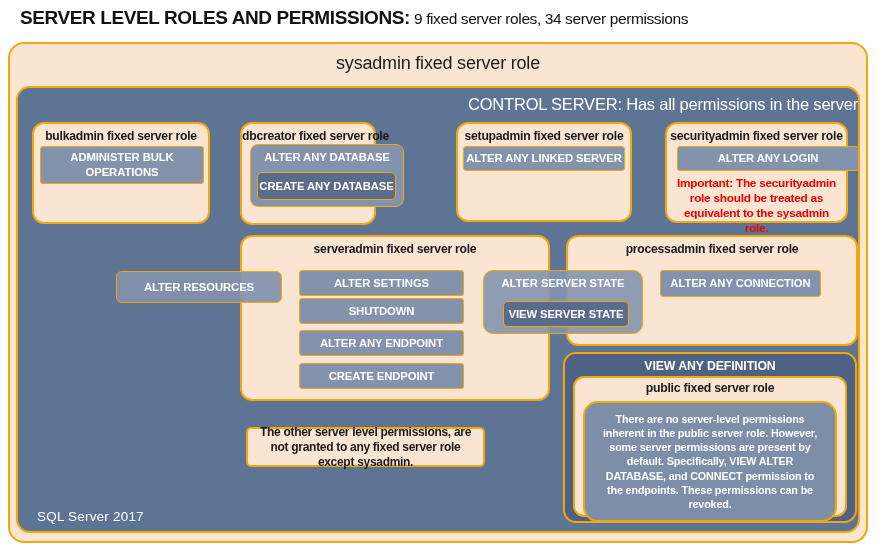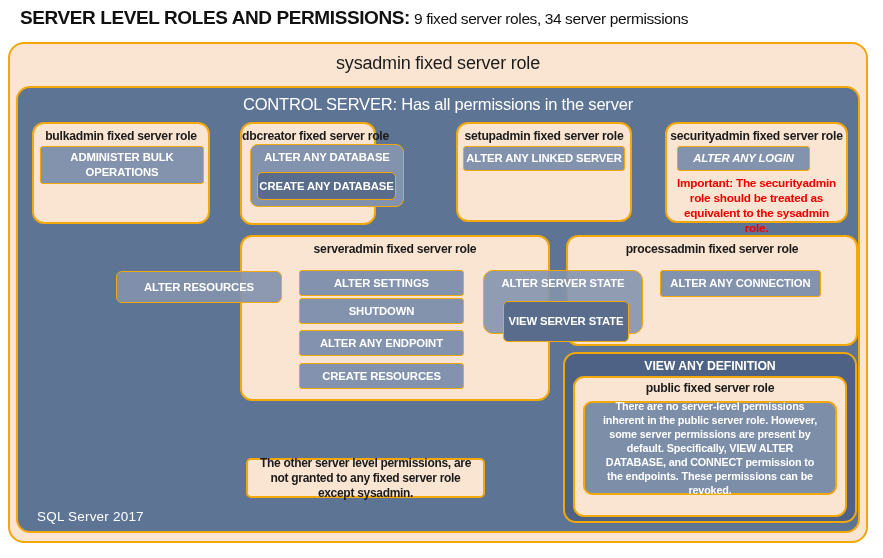--- a/index.html
+++ b/index.html
@@ -15,21 +15,21 @@
     position:absolute;left:8px;top:42px;width:860px;height:501px;box-sizing:border-box;
     background:var(--peach,#FAE5D2);border:2px solid var(--gold,#F2A70A);border-radius:16px;
   }
   .sys-label{position:absolute;left:0;right:0;top:9px;text-align:center;
     font-size:18px;color:#1c1c1c;letter-spacing:-0.2px;}
 
   .control{
     position:absolute;left:6px;top:42px;width:844px;height:447px;box-sizing:border-box;
     background:var(--blue,#5E7494);border:2px solid var(--gold,#F2A70A);border-radius:14px;
   }
-  .ctrl-label{position:absolute;left:0;right:0;top:7px;text-align:center;
+  .ctrl-label{position:absolute;left:0;right:0;top:7px;text-align:right;
     font-size:16.5px;color:#fff;letter-spacing:-0.2px;}
 
   .role{
     position:absolute;box-sizing:border-box;
     background:var(--peach,#FAE5D2);border:2px solid var(--gold,#F2A70A);border-radius:12px;
   }
   .role-title{position:absolute;left:0;right:0;top:5px;text-align:center;white-space:nowrap;
     font-weight:bold;font-size:12.2px;color:#1b1b1b;letter-spacing:-0.25px;}
 
   .perm{
@@ -47,60 +47,60 @@
     position:absolute;box-sizing:border-box;
     background:var(--blue-light,#8393AD);border:1.5px solid var(--gold,#F2A70A);border-radius:8px;
   }
   .group-label{position:absolute;left:0;right:0;top:6px;text-align:center;
     color:#fff;font-weight:bold;font-size:11.3px;letter-spacing:-0.1px;white-space:nowrap;}
   .dbc-group{left:8px;top:20px;width:154px;height:63px;}
   .dbc-nested{left:6px;top:27px;width:139px;height:28px;}
   .setupadmin{left:438px;top:34px;width:176px;height:100px;}
   .setupadmin .perm{left:5px;top:22px;width:162px;height:25px;}
   .securityadmin{left:647px;top:34px;width:183px;height:101px;}
-  .securityadmin .perm{left:10px;top:22px;width:133px;height:25px;font-style:italic;}
+  .securityadmin .perm{left:10px;top:22px;width:182px;height:25px;}
   .sec-note{position:absolute;left:4px;right:4px;top:52px;text-align:center;
     color:var(--red,#EE0000);font-weight:bold;font-size:11.8px;line-height:1.27;letter-spacing:-0.25px;}
 
   
   .diskadmin{left:14px;top:148px;width:180px;height:95px;}
   .alter-resources{left:98px;top:183px;width:166px;height:32px;border-radius:6px;
     background:rgba(131,147,173,0.92);z-index:3;}
   .serveradmin{left:222px;top:147px;width:310px;height:166px;}
   .sa-perm{left:57px;width:165px;height:26px;}
   .sa-p1{top:33px;} .sa-p2{top:61px;} .sa-p3{top:93px;} .sa-p4{top:126px;}
   .state-group{left:465px;top:182px;width:160px;height:64px;border-radius:10px;
     background:rgba(131,147,173,0.9);border:1.5px solid var(--gold,#F2A70A);
     position:absolute;box-sizing:border-box;z-index:3;}
-  .state-nested{left:19px;top:30px;width:126px;height:41px;}
+  .state-nested{left:19px;top:30px;width:126px;height:26px;}
   .processadmin{left:548px;top:147px;width:292px;height:111px;}
   .processadmin .perm{left:92px;top:33px;width:161px;height:27px;}
 
   
   .note-box{
     position:absolute;left:228px;top:339px;width:239px;height:40px;box-sizing:border-box;
     background:var(--peach,#FAE5D2);border:2px solid var(--gold,#F2A70A);border-radius:5px;
     display:flex;align-items:center;justify-content:center;text-align:center;padding:2px 6px;
-    font-weight:bold;font-size:12px;color:#1b1b1b;line-height:1.25;letter-spacing:-0.3px;margin-top:31px;
+    font-weight:bold;font-size:12px;color:#1b1b1b;line-height:1.25;letter-spacing:-0.3px;
   }
   .vad{
     position:absolute;left:545px;top:264px;width:294px;height:171px;box-sizing:border-box;
     background:var(--blue-dark,#4E6285);border:2px solid var(--gold,#F2A70A);border-radius:13px;
   }
   .vad-label{position:absolute;left:0;right:0;top:5px;text-align:center;
     color:#fff;font-weight:bold;font-size:12.3px;letter-spacing:-0.1px;}
   .public{
     position:absolute;left:8px;top:22px;width:274px;height:141px;box-sizing:border-box;
     background:var(--peach,#FAE5D2);border:2px solid var(--gold,#F2A70A);border-radius:11px;
   }
   .public-title{position:absolute;left:0;right:0;top:3px;text-align:center;
     font-weight:bold;font-size:12.3px;color:#1b1b1b;letter-spacing:-0.25px;}
   .public-body{
-    position:absolute;left:8px;top:23px;width:254px;height:94px;box-sizing:border-box;
-    background:var(--blue-pale,#7D8EA8);border:2px solid var(--gold,#F2A70A);border-radius:9px;
+    position:absolute;left:8px;top:23px;width:254px;height:121px;box-sizing:border-box;
+    background:var(--blue-pale,#7D8EA8);border:2px solid var(--gold,#F2A70A);border-radius:15px;
     display:flex;align-items:center;justify-content:center;text-align:center;padding:3px 13px;
     color:#fff;font-weight:bold;font-size:10.8px;line-height:1.3;letter-spacing:-0.15px;
   }
   .footer{position:absolute;left:19px;top:421px;color:#fff;font-size:13.5px;letter-spacing:0.2px;}
 </style>
 </head>
 <body>
 
 <div id="canvas">
 
@@ -138,21 +138,21 @@
         <div class="sec-note">Important: The securityadmin role should be treated as equivalent to the sysadmin role.</div>
       </div>
 
       <div class="perm alter-resources">ALTER RESOURCES</div>
 
       <div class="role serveradmin">
         <div class="role-title">serveradmin fixed server role</div>
         <div class="perm sa-perm sa-p1">ALTER SETTINGS</div>
         <div class="perm sa-perm sa-p2">SHUTDOWN</div>
         <div class="perm sa-perm sa-p3">ALTER ANY ENDPOINT</div>
-        <div class="perm sa-perm sa-p4">CREATE RESOURCES</div>
+        <div class="perm sa-perm sa-p4">CREATE ENDPOINT</div>
       </div>
 
       <div class="state-group">
         <div class="group-label">ALTER SERVER STATE</div>
         <div class="perm perm-dark state-nested">VIEW SERVER STATE</div>
       </div>
 
       <div class="role processadmin">
         <div class="role-title">processadmin fixed server role</div>
         <div class="perm">ALTER ANY CONNECTION</div>

